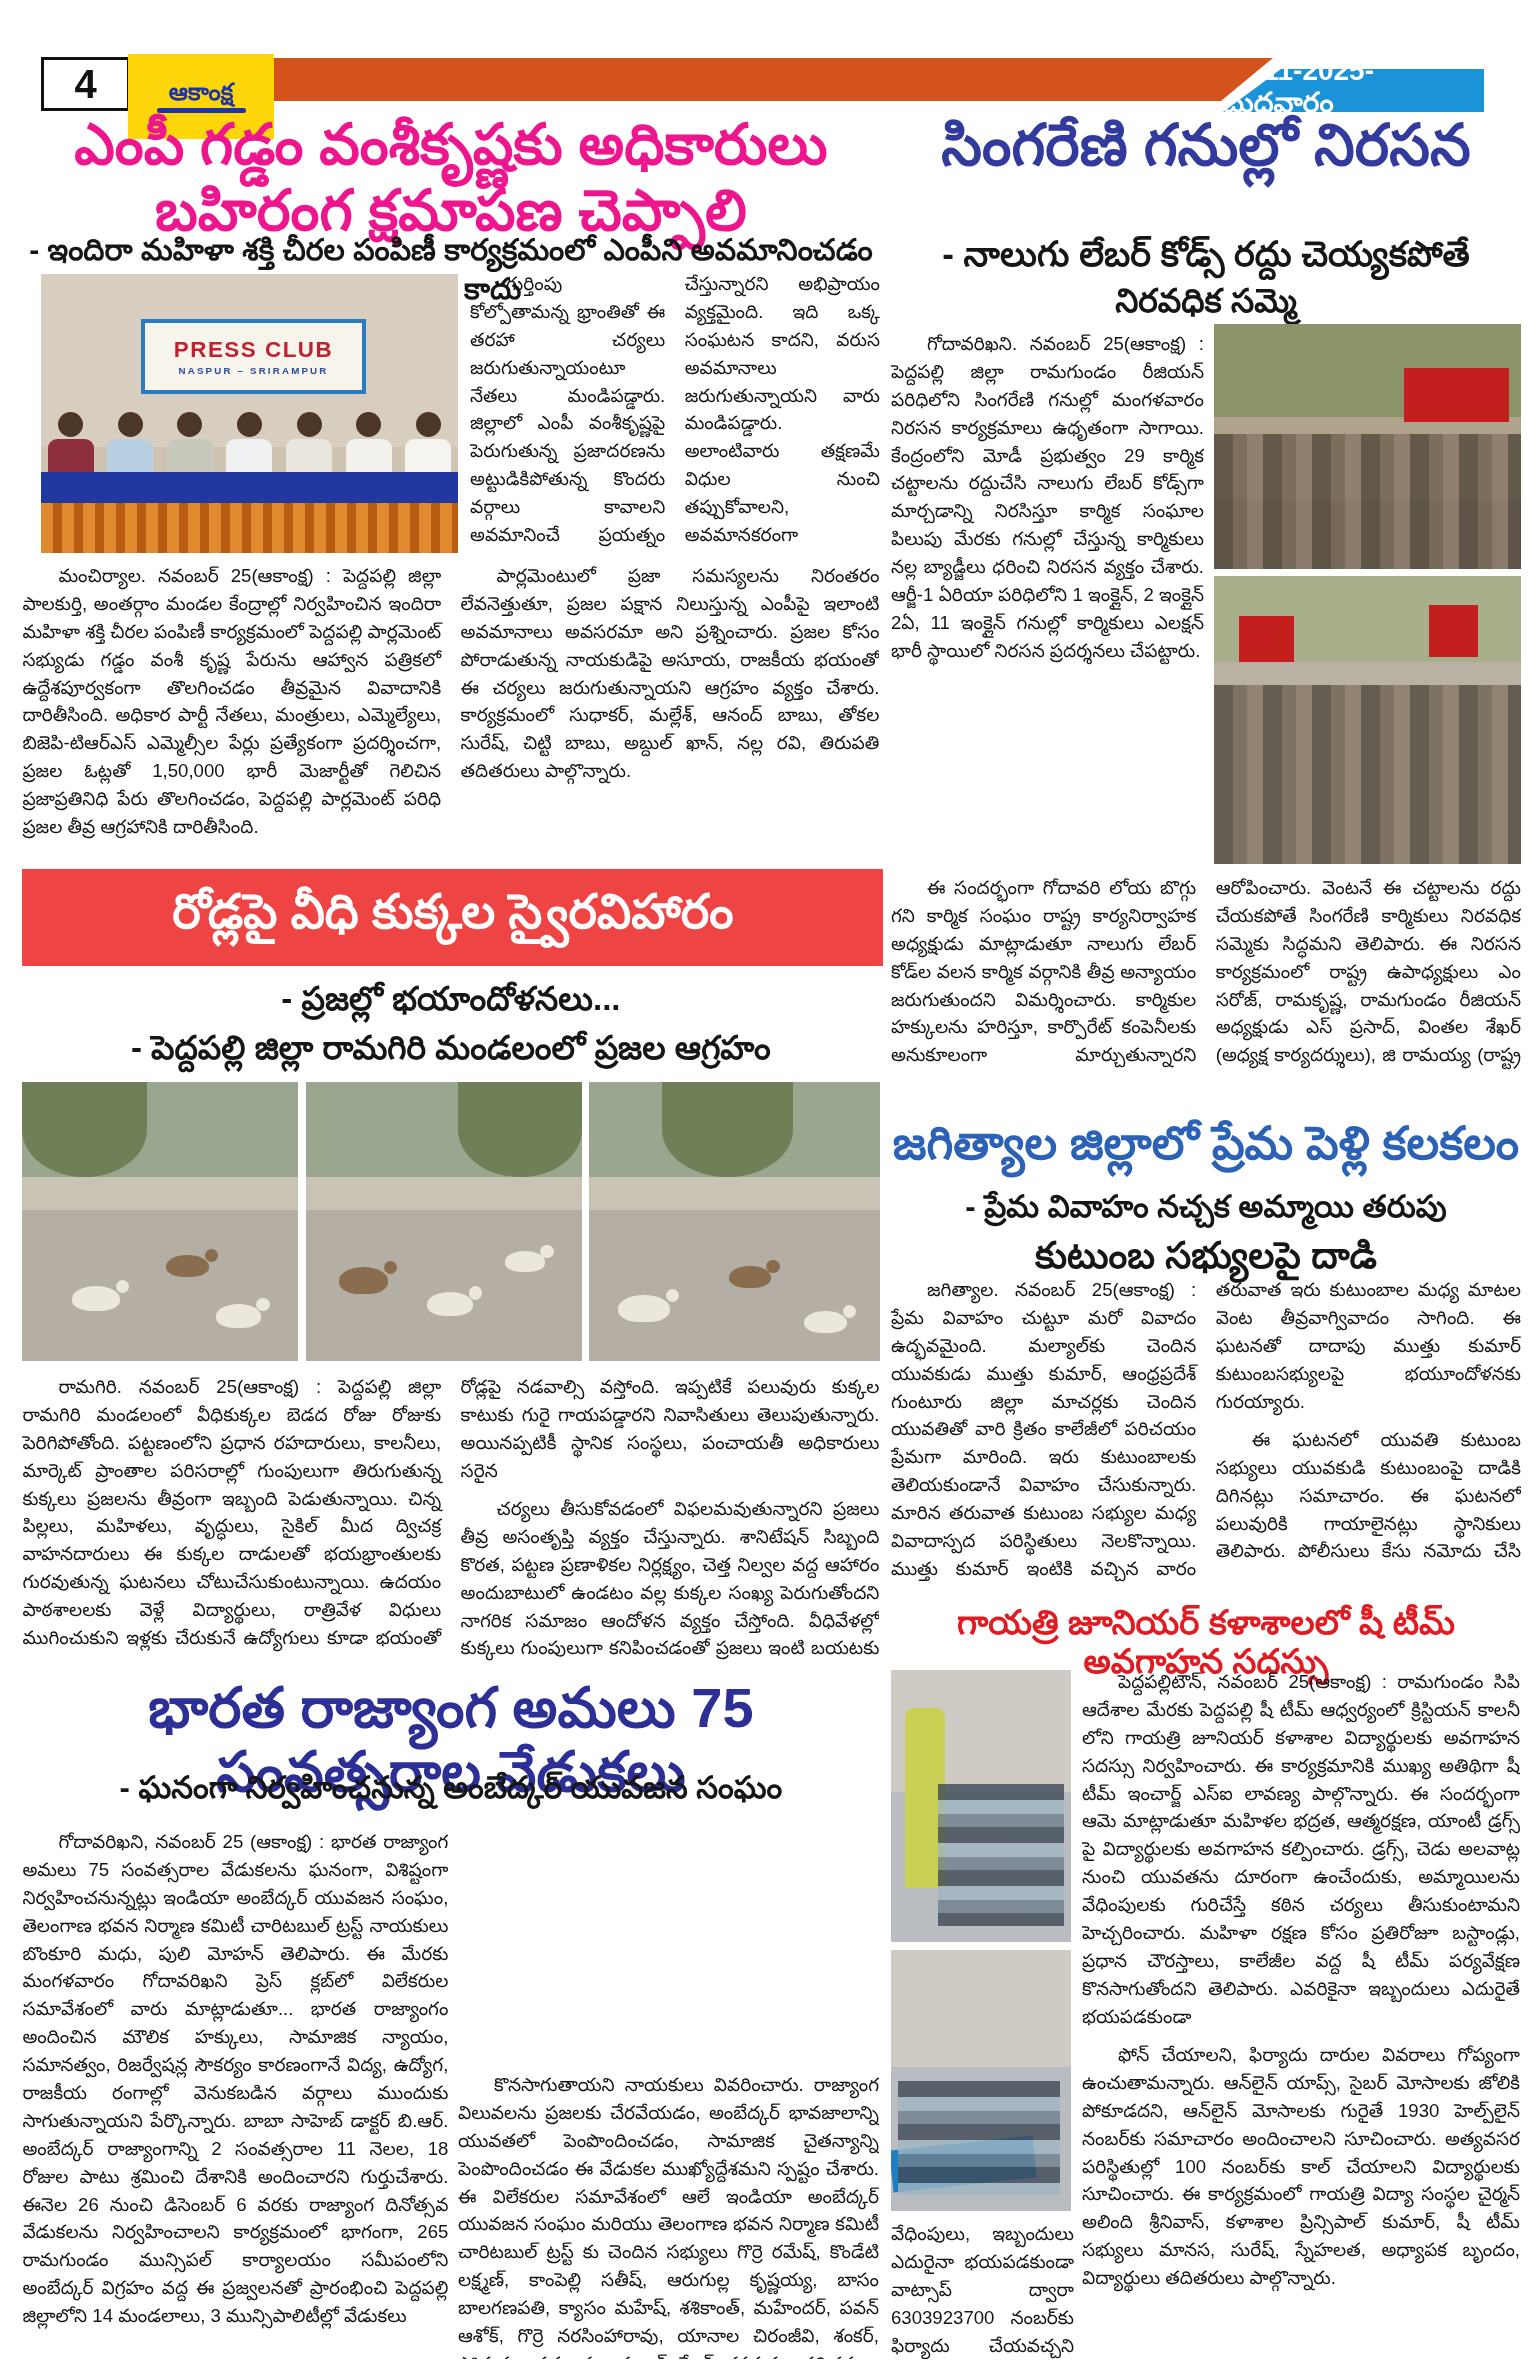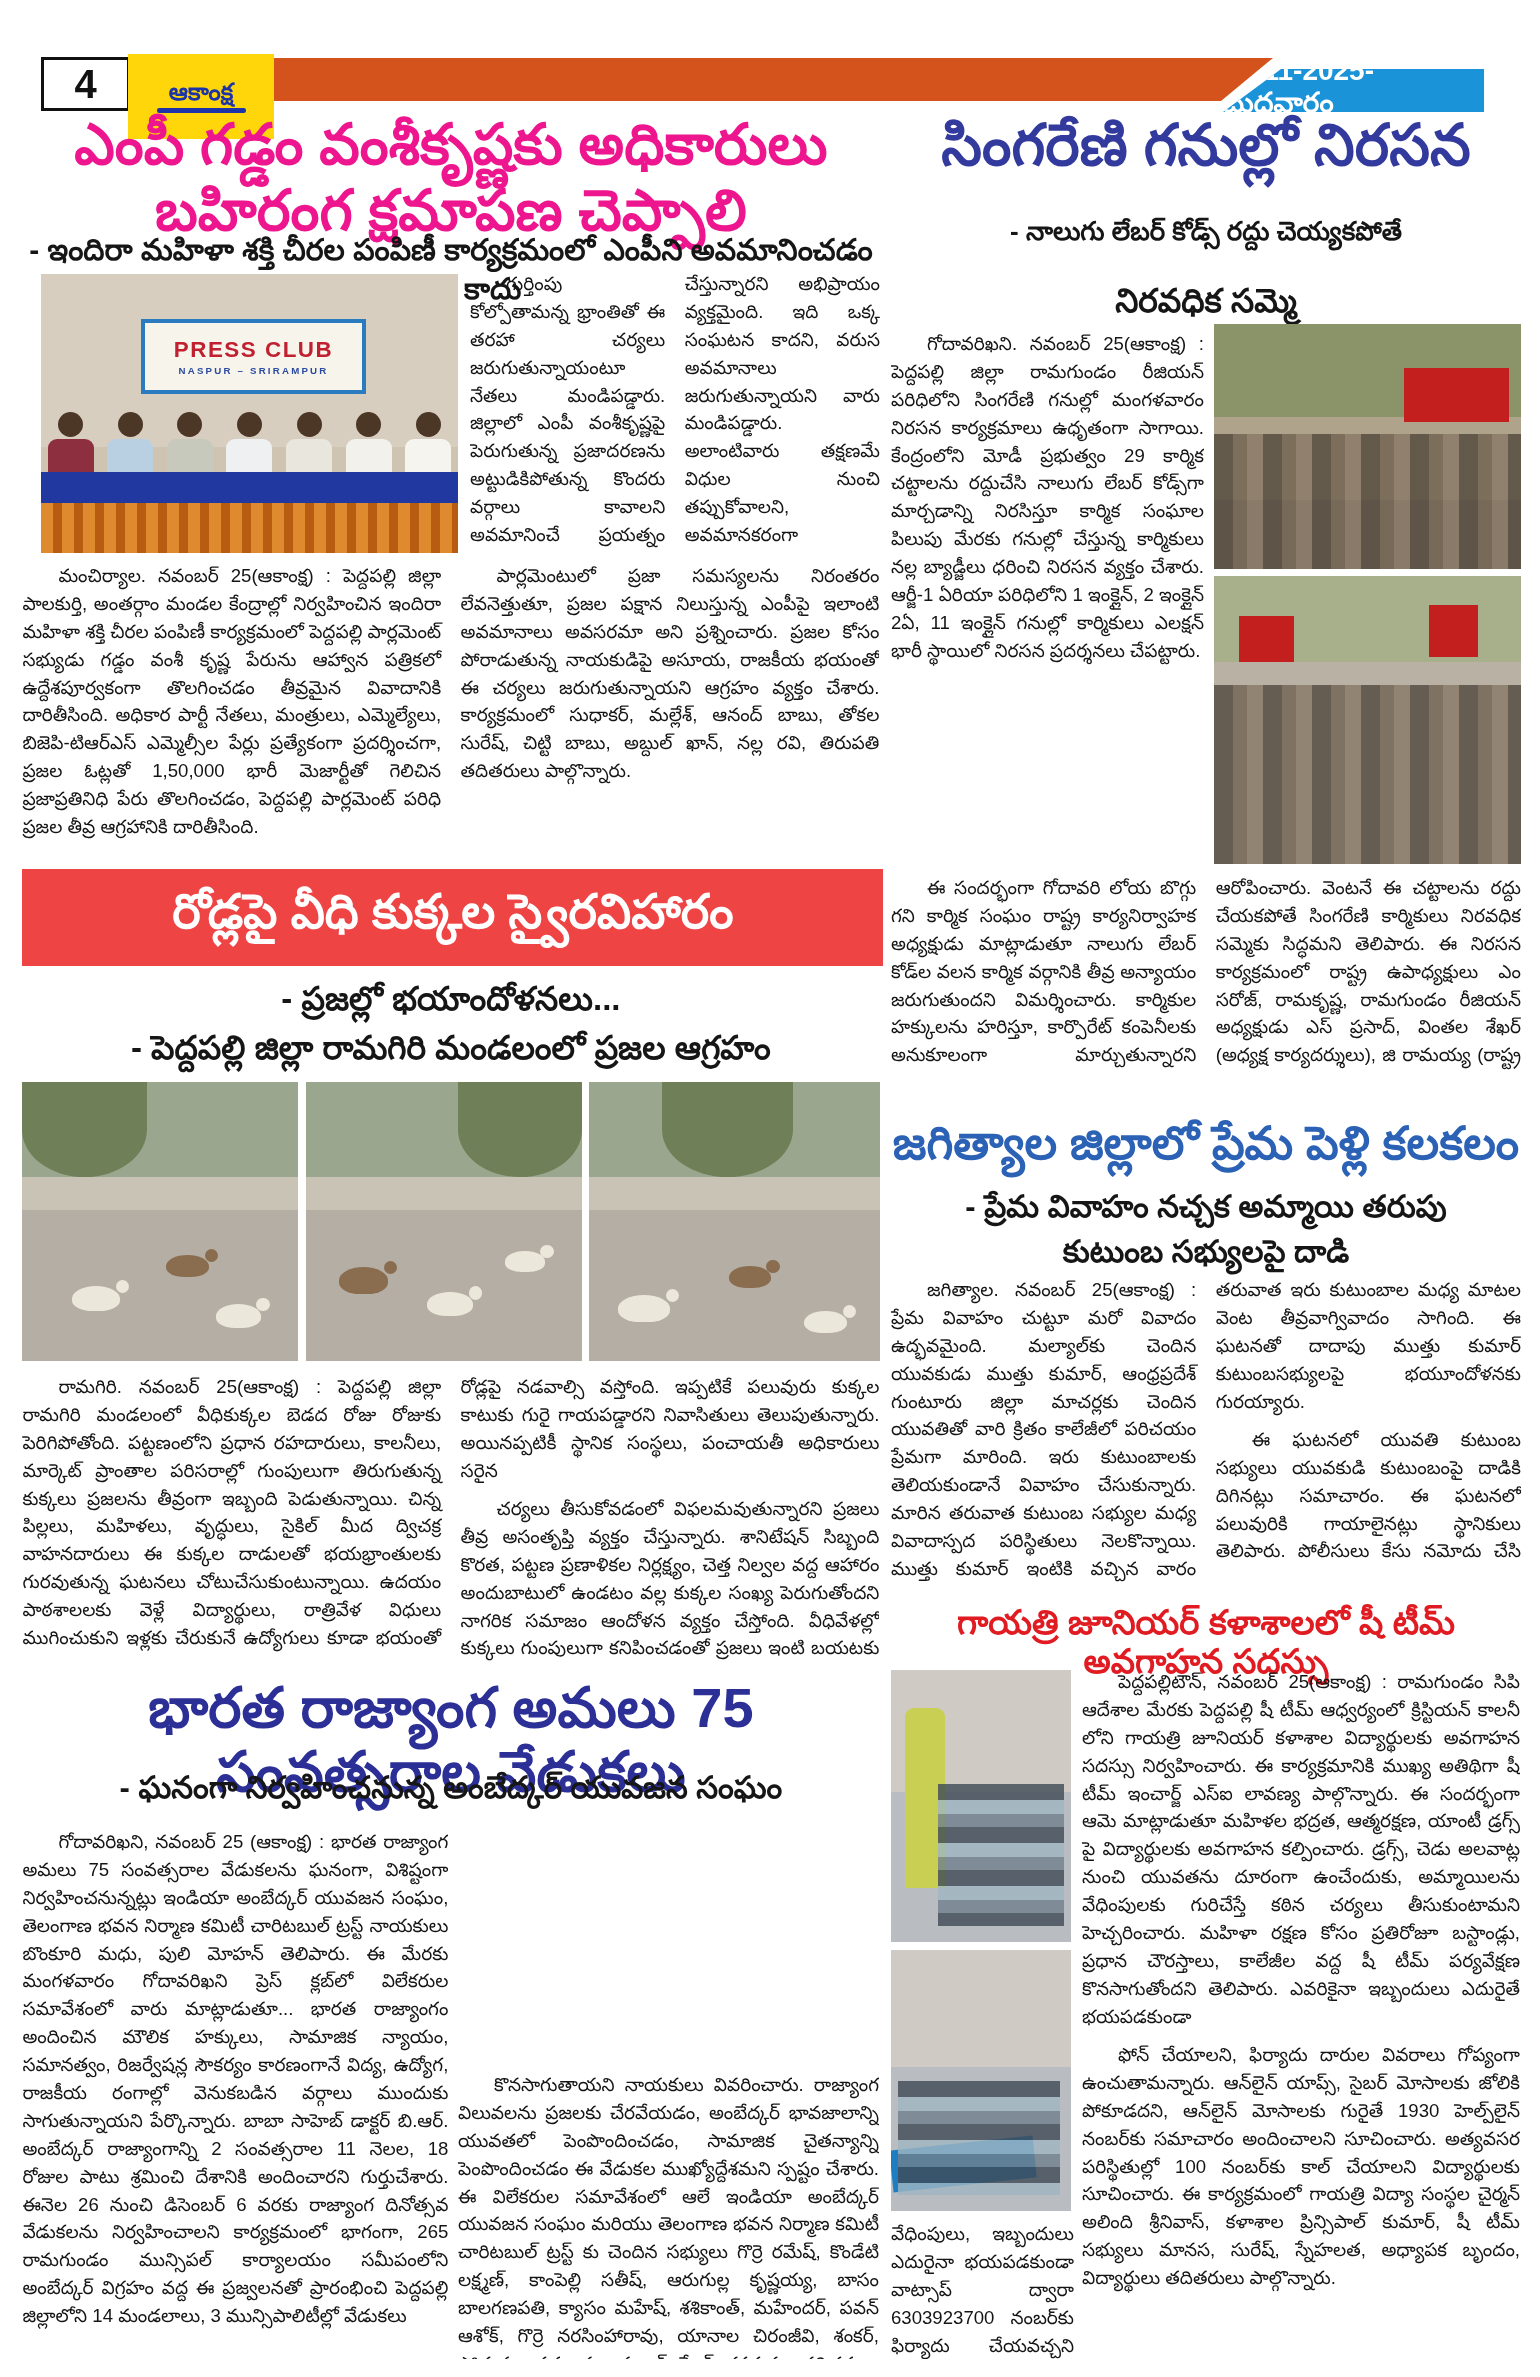--- a/index.html
+++ b/index.html
@@ -167,21 +167,21 @@
 
   <div class="abs bt" style="left:22.4px;top:1828px;width:426px;height:531px;">
     <p>గోదావరిఖని, నవంబర్ 25 (ఆకాంక్ష) : భారత రాజ్యాంగ అమలు 75 సంవత్సరాల వేడుకలను ఘనంగా, విశిష్టంగా నిర్వహించనున్నట్లు ఇండియా అంబేద్కర్ యువజన సంఘం, తెలంగాణ భవన నిర్మాణ కమిటీ చారిటబుల్ ట్రస్ట్ నాయకులు బొంకూరి మధు, పులి మోహన్ తెలిపారు. ఈ మేరకు మంగళవారం గోదావరిఖని ప్రెస్ క్లబ్‌లో విలేకరుల సమావేశంలో వారు మాట్లాడుతూ... భారత రాజ్యాంగం అందించిన మౌలిక హక్కులు, సామాజిక న్యాయం, సమానత్వం, రిజర్వేషన్ల సౌకర్యం కారణంగానే విద్య, ఉద్యోగ, రాజకీయ రంగాల్లో వెనుకబడిన వర్గాలు ముందుకు సాగుతున్నాయని పేర్కొన్నారు. బాబా సాహెబ్ డాక్టర్ బి.ఆర్. అంబేద్కర్ రాజ్యాంగాన్ని 2 సంవత్సరాల 11 నెలల, 18 రోజుల పాటు శ్రమించి దేశానికి అందించారని గుర్తుచేశారు. ఈనెల 26 నుంచి డిసెంబర్ 6 వరకు రాజ్యాంగ దినోత్సవ వేడుకలను నిర్వహించాలని కార్యక్రమంలో భాగంగా, 265 రామగుండం మున్సిపల్ కార్యాలయం సమీపంలోని అంబేద్కర్ విగ్రహం వద్ద ఈ ప్రజ్వలనతో ప్రారంభించి పెద్దపల్లి జిల్లాలోని 14 మండలాలు, 3 మున్సిపాలిటీల్లో వేడుకలు</p>
   </div>
 
   <div class="abs bt" style="left:458px;top:2071px;width:421px;height:288px;">
     <p>కొనసాగుతాయని నాయకులు వివరించారు. రాజ్యాంగ విలువలను ప్రజలకు చేరవేయడం, అంబేద్కర్ భావజాలాన్ని యువతలో పెంపొందించడం, సామాజిక చైతన్యాన్ని పెంపొందించడం ఈ వేడుకల ముఖ్యోద్దేశమని స్పష్టం చేశారు. ఈ విలేకరుల సమావేశంలో ఆలే ఇండియా అంబేద్కర్ యువజన సంఘం మరియు తెలంగాణ భవన నిర్మాణ కమిటీ చారిటబుల్ ట్రస్ట్ కు చెందిన సభ్యులు గొర్రె రమేష్, కొండేటి లక్ష్మణ్, కాంపెల్లి సతీష్, ఆరుగుల్ల కృష్ణయ్య, బాసం బాలగణపతి, క్యాసం మహేష్, శశికాంత్, మహేందర్, పవన్ ఆశోక్, గొర్రె నరసింహారావు, యానాల చిరంజీవి, శంకర్, పోచయ్య, సమ్మయ్య, నవాజ్, శేఖర్, కనకయ్య తదితరులు పాల్గొన్నారు.</p>
   </div>
 
   <div class="abs hl hl-navy" style="left:891px;top:112px;width:630px;">సింగరేణి గనుల్లో నిరసన</div>
-  <div class="abs sub" style="left:891px;top:215px;width:630px;font-size:26px;">- నాలుగు లేబర్ కోడ్స్ రద్దు చెయ్యకపోతే</div>
+  <div class="abs sub" style="left:891px;top:231px;width:630px;font-size:35px;">- నాలుగు లేబర్ కోడ్స్ రద్దు చెయ్యకపోతే</div>
   <div class="abs sub" style="left:891px;top:280px;width:630px;font-size:33px;">నిరవధిక సమ్మె</div>
 
   <div class="abs bt" style="left:891px;top:330px;width:313px;height:535px;">
     <p>గోదావరిఖని. నవంబర్ 25(ఆకాంక్ష) : పెద్దపల్లి జిల్లా రామగుండం రీజియన్ పరిధిలోని సింగరేణి గనుల్లో మంగళవారం నిరసన కార్యక్రమాలు ఉధృతంగా సాగాయి. కేంద్రంలోని మోడీ ప్రభుత్వం 29 కార్మిక చట్టాలను రద్దుచేసి నాలుగు లేబర్ కోడ్స్‌గా మార్చడాన్ని నిరసిస్తూ కార్మిక సంఘాల పిలుపు మేరకు గనుల్లో చేస్తున్న కార్మికులు నల్ల బ్యాడ్జీలు ధరించి నిరసన వ్యక్తం చేశారు. ఆర్జీ-1 ఏరియా పరిధిలోని 1 ఇంక్లైన్, 2 ఇంక్లైన్ 2ఏ, 11 ఇంక్లైన్ గనుల్లో కార్మికులు ఎలక్షన్ భారీ స్థాయిలో నిరసన ప్రదర్శనలు చేపట్టారు.</p>
   </div>
 
   <div class="abs photo mine1" style="left:1214px;top:324px;width:307px;height:245px;">
     <div class="flag" style="left:62%;top:18%;width:34%;height:22%;"></div>
     <div class="crowd"></div>
   </div>
@@ -190,21 +190,21 @@
     <div class="flag" style="left:70%;top:10%;width:16%;height:18%;"></div>
     <div class="crowd" style="height:62%;"></div>
   </div>
 
   <div class="abs bt cols2" style="left:891px;top:874px;width:630px;height:218px;">
     <p>ఈ సందర్భంగా గోదావరి లోయ బొగ్గు గని కార్మిక సంఘం రాష్ట్ర కార్యనిర్వాహక అధ్యక్షుడు మాట్లాడుతూ నాలుగు లేబర్ కోడ్‌ల వలన కార్మిక వర్గానికి తీవ్ర అన్యాయం జరుగుతుందని విమర్శించారు. కార్మికుల హక్కులను హరిస్తూ, కార్పొరేట్ కంపెనీలకు అనుకూలంగా మార్చుతున్నారని ఆరోపించారు. వెంటనే ఈ చట్టాలను రద్దు చేయకపోతే సింగరేణి కార్మికులు నిరవధిక సమ్మెకు సిద్ధమని తెలిపారు. ఈ నిరసన కార్యక్రమంలో రాష్ట్ర ఉపాధ్యక్షులు ఎం సరోజ్, రామకృష్ణ, రామగుండం రీజియన్ అధ్యక్షుడు ఎస్ ప్రసాద్, వింతల శేఖర్ (అధ్యక్ష కార్యదర్శులు), జి రామయ్య (రాష్ట్ర అధ్యక్షుడు), ఐ రాయయ్య, సింగరేణి కాంట్రాక్ట్ వర్కర్స్ యూనియన్ నాయకులు ఎం కొమురయ్య, రాజనర్సు తదితరులు పాల్గొన్నారు.</p>
   </div>
 
   <div class="abs hl hl-medblue" style="left:891px;top:1117px;width:630px;">జగిత్యాల జిల్లాలో ప్రేమ పెళ్లి కలకలం</div>
   <div class="abs sub" style="left:891px;top:1187px;width:630px;font-size:31px;">- ప్రేమ వివాహం నచ్చక అమ్మాయి తరుపు</div>
-  <div class="abs sub" style="left:891px;top:1232px;width:630px;font-size:31px;">కుటుంబ సభ్యులపై దాడి</div>
+  <div class="abs sub" style="left:891px;top:1232px;width:630px;font-size:37px;">కుటుంబ సభ్యులపై దాడి</div>
 
   <div class="abs bt cols2" style="left:891px;top:1276px;width:630px;height:313px;">
     <p>జగిత్యాల. నవంబర్ 25(ఆకాంక్ష) : ప్రేమ వివాహం చుట్టూ మరో వివాదం ఉద్భవమైంది. మల్యాల్‌కు చెందిన యువకుడు ముత్తు కుమార్, ఆంధ్రప్రదేశ్ గుంటూరు జిల్లా మాచర్లకు చెందిన యువతితో వారి క్రితం కాలేజీలో పరిచయం ప్రేమగా మారింది. ఇరు కుటుంబాలకు తెలియకుండానే వివాహం చేసుకున్నారు. మారిన తరువాత కుటుంబ సభ్యుల మధ్య వివాదాస్పద పరిస్థితులు నెలకొన్నాయి. ముత్తు కుమార్ ఇంటికి వచ్చిన వారం తరువాత ఇరు కుటుంబాల మధ్య మాటల వెంట తీవ్రవాగ్వివాదం సాగింది. ఈ ఘటనతో దాదాపు ముత్తు కుమార్ కుటుంబసభ్యులపై భయూందోళనకు గురయ్యారు.</p>
     <p>ఈ ఘటనలో యువతి కుటుంబ సభ్యులు యువకుడి కుటుంబంపై దాడికి దిగినట్లు సమాచారం. ఈ ఘటనలో పలువురికి గాయాలైనట్లు స్థానికులు తెలిపారు. పోలీసులు కేసు నమోదు చేసి దర్యాప్తు ప్రారంభించారు. అమ్మాయిని ఎక్కడికి తరలించారనే కోణంలో విచారణ సాగుతోంది. ఇరు కుటుంబాలపై విచారించి పరిస్థితిని అదుపులోకి తీసుకొచ్చేందుకు పోలీసులు చర్యలు చేపట్టారు. ప్రేమ వివాహాలు, కుటుంబ వ్యతిరేకత, భావోద్రిక్తతల మధ్య చోటుచేసుకున్న ఈ సంఘటన స్థానికంగా చర్చనీయాంశంగా మారింది.</p>
   </div>
 
   <div class="abs hl hl-red" style="left:891px;top:1603px;width:630px;">గాయత్రి జూనియర్ కళాశాలలో షీ టీమ్ అవగాహన సదస్సు</div>
 
   <div class="abs photo classroom" style="left:891px;top:1670px;width:180px;height:272px;">
     <div class="lady"></div>

